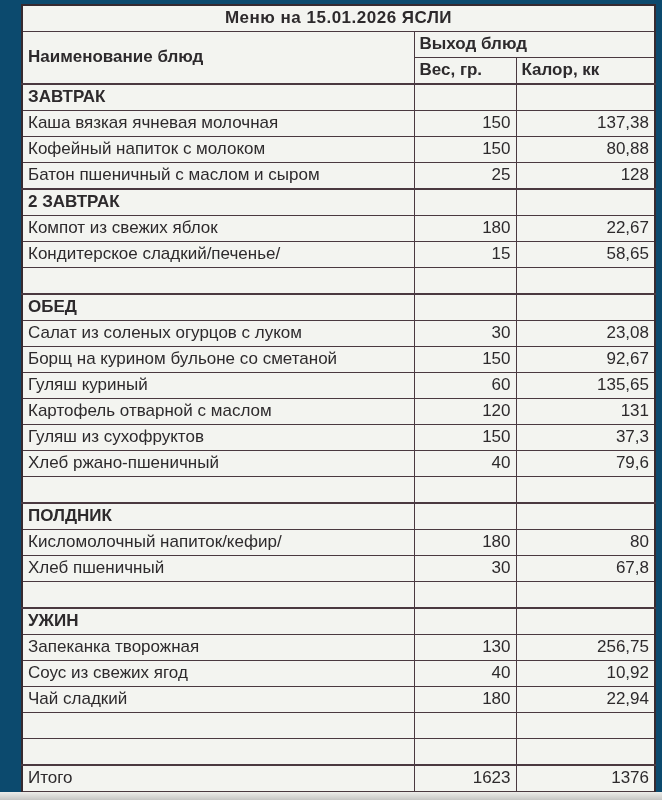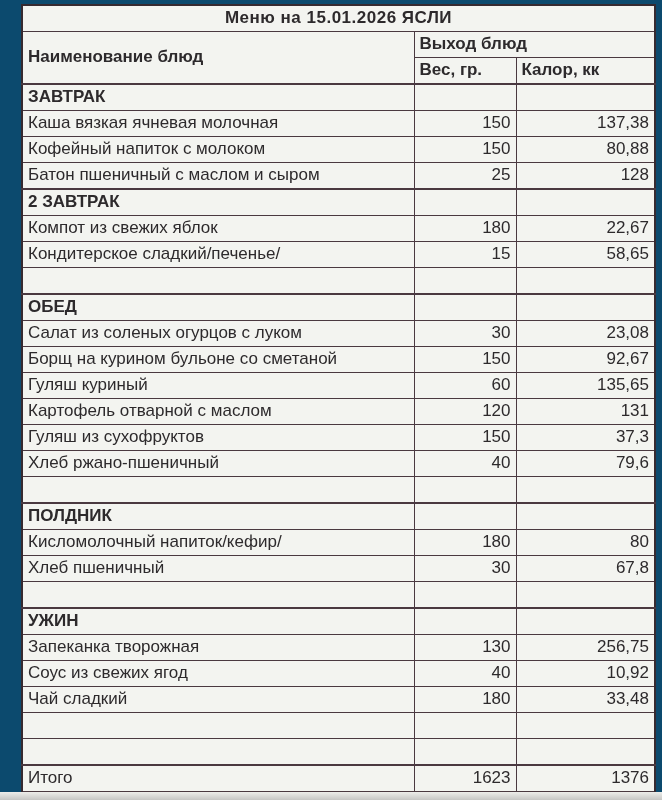--- a/index.html
+++ b/index.html
@@ -231,21 +231,21 @@
           <td class="num">256,75</td>
         </tr>
         <tr class="item">
           <td>Соус из свежих ягод</td>
           <td class="num">40</td>
           <td class="num">10,92</td>
         </tr>
         <tr class="item">
           <td>Чай сладкий</td>
           <td class="num">180</td>
-          <td class="num">33,48</td>
+          <td class="num">22,94</td>
         </tr>
         <tr class="empty">
           <td></td>
           <td class="num"></td>
           <td class="num"></td>
         </tr>
         <tr class="empty">
           <td></td>
           <td class="num"></td>
           <td class="num"></td>

